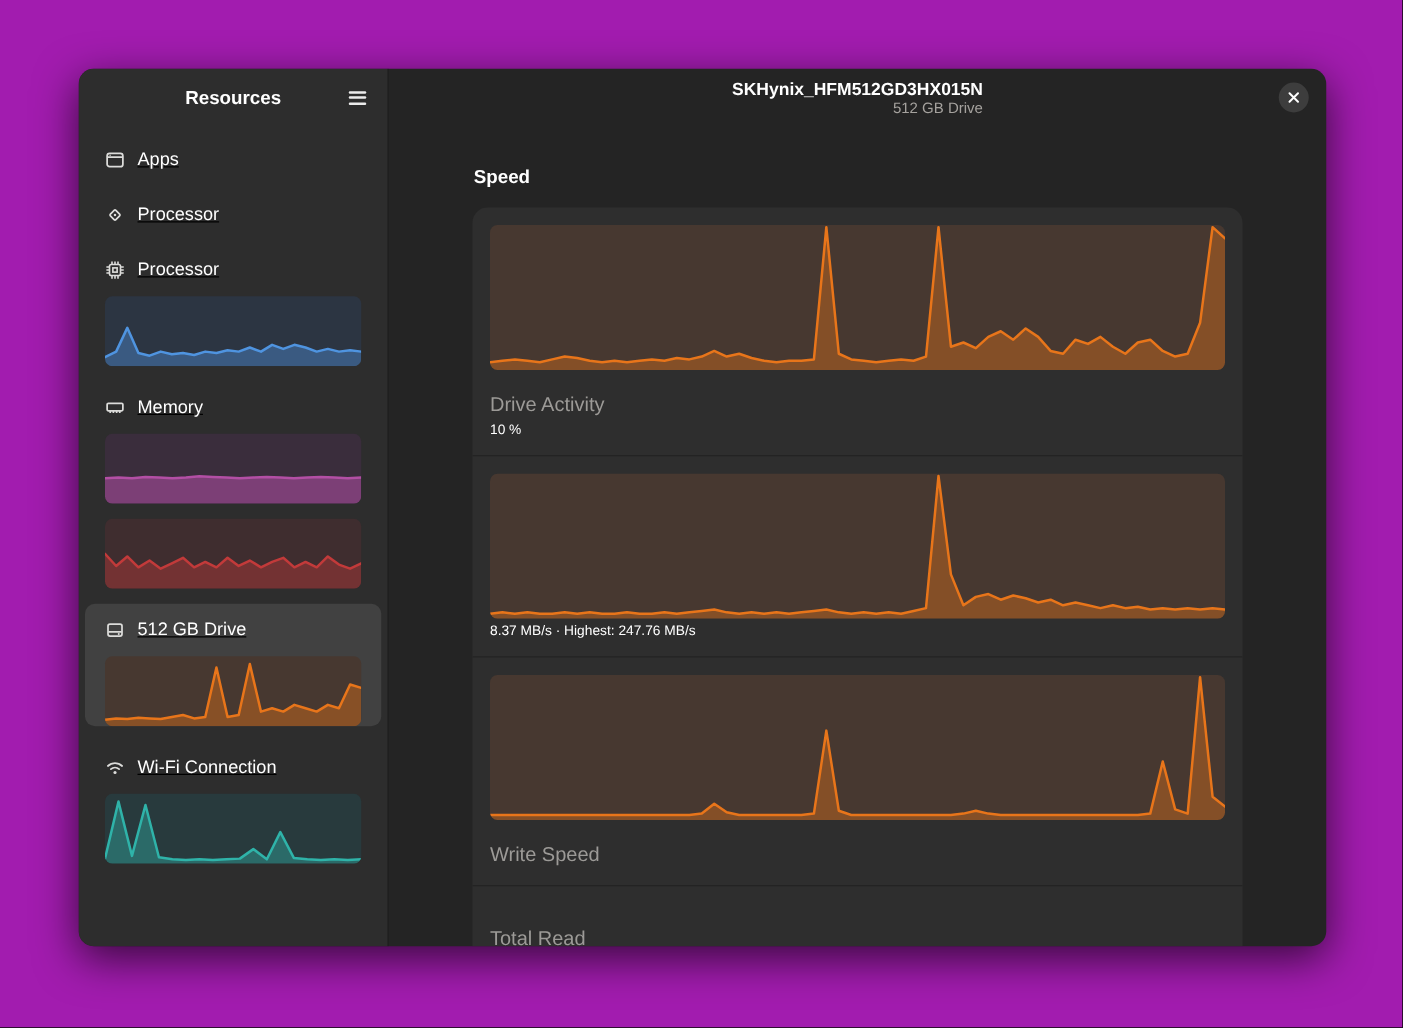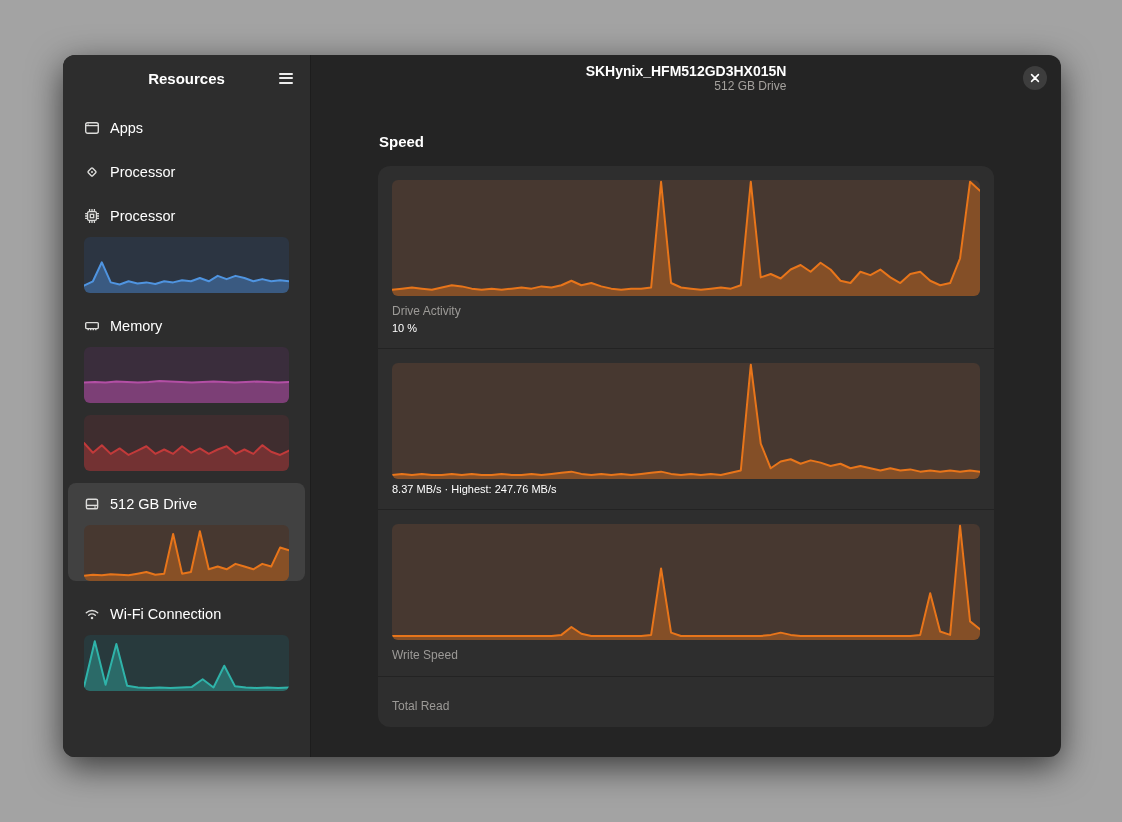--- a/index.html
+++ b/index.html
@@ -1,50 +1,50 @@
 <!DOCTYPE html>
 <html><head>
 <meta charset="utf-8">
 <style>
   html,body{margin:0;padding:0;background:#000;}
-  .stage{position:relative;width:1122px;height:822px;background:#a3a3a3;overflow:hidden;
+  .stage{position:relative;width:1122px;height:822px;background:#a21caf;overflow:hidden;
          font-family:"Liberation Sans","DejaVu Sans",sans-serif;-webkit-font-smoothing:antialiased;}
   .window{position:absolute;left:63px;top:55px;width:998px;height:702px;background:#242424;
           border-radius:12px;overflow:hidden;display:flex;box-shadow:0 10px 34px rgba(0,0,0,.65);}
   
   .sidebar{width:247px;flex:none;background:#2d2d2d;border-right:1px solid #1d1d1d;
            display:flex;flex-direction:column;overflow:hidden;}
   .sidebar-header{height:46px;flex:none;position:relative;display:flex;align-items:center;justify-content:center;}
   .sidebar-title{font-size:15px;font-weight:700;color:#ffffff;}
   .icon-btn{position:absolute;right:8px;top:7px;width:32px;height:32px;border:none;background:transparent;
             border-radius:7px;cursor:pointer;display:flex;align-items:center;justify-content:center;padding:0;}
   .hamburger i{display:block;width:14px;height:2px;background:#ececec;margin:2.5px 0;border-radius:1px;}
   .sidebar-list{padding:6px 5px;overflow:hidden;}
-  .nav-item{border-radius:8px;margin-bottom:2px;cursor:pointer;}
+  .nav-item{border-radius:8px;margin-bottom:2px;cursor:pointer;text-decoration:underline;}
   .nav-item.selected{background:#414141;}
   .nav-row{display:flex;align-items:center;gap:10px;height:42px;padding:0 16px;}
   .nav-icon{width:16px;height:16px;color:#dcdcda;display:flex;flex:none;}
   .nav-icon svg{width:16px;height:16px;}
   .nav-label{font-size:14.5px;color:#ffffff;white-space:nowrap;}
   .spark{height:56px;margin:0 16px 12px 16px;border-radius:6px;overflow:hidden;}
   
   .content{flex:1;min-width:0;display:flex;flex-direction:column;}
   .content-header{height:46px;flex:none;position:relative;display:flex;align-items:center;justify-content:center;}
   .header-titles{text-align:right;line-height:1.15;}
   .header-title{font-size:14px;font-weight:700;color:#ffffff;}
   .header-subtitle{font-size:12px;color:#a5a29e;margin-top:1px;}
   .close-btn{position:absolute;right:14px;top:11px;width:24px;height:24px;border-radius:50%;
              background:#3d3d3d;border:none;cursor:pointer;display:flex;align-items:center;justify-content:center;padding:0;}
   .scroll{flex:1;overflow:hidden;padding:0 67px;}
   .section-title{font-size:15px;font-weight:700;color:#ffffff;margin:32px 0 16px 1px;}
   .card{background:#2e2e2e;border-radius:12px;overflow:hidden;}
   .metric{padding:14px 14px 14px;border-bottom:1px solid #232323;}
   .metric:last-child{border-bottom:none;}
   .metric .spark{height:116px;margin:0;border-radius:6px;}
-  .metric-label{font-size:12px;color:#9c9a97;margin-top:8px;}
+  .metric-label{font-size:16px;color:#9c9a97;margin-top:20px;}
   .metric-value{font-size:11px;color:#ffffff;margin-top:4px;}
 </style>
 </head>
 <body>
 
 <div class="stage">
   <div class="window">
 
     <aside class="sidebar">
       <div class="sidebar-header">

